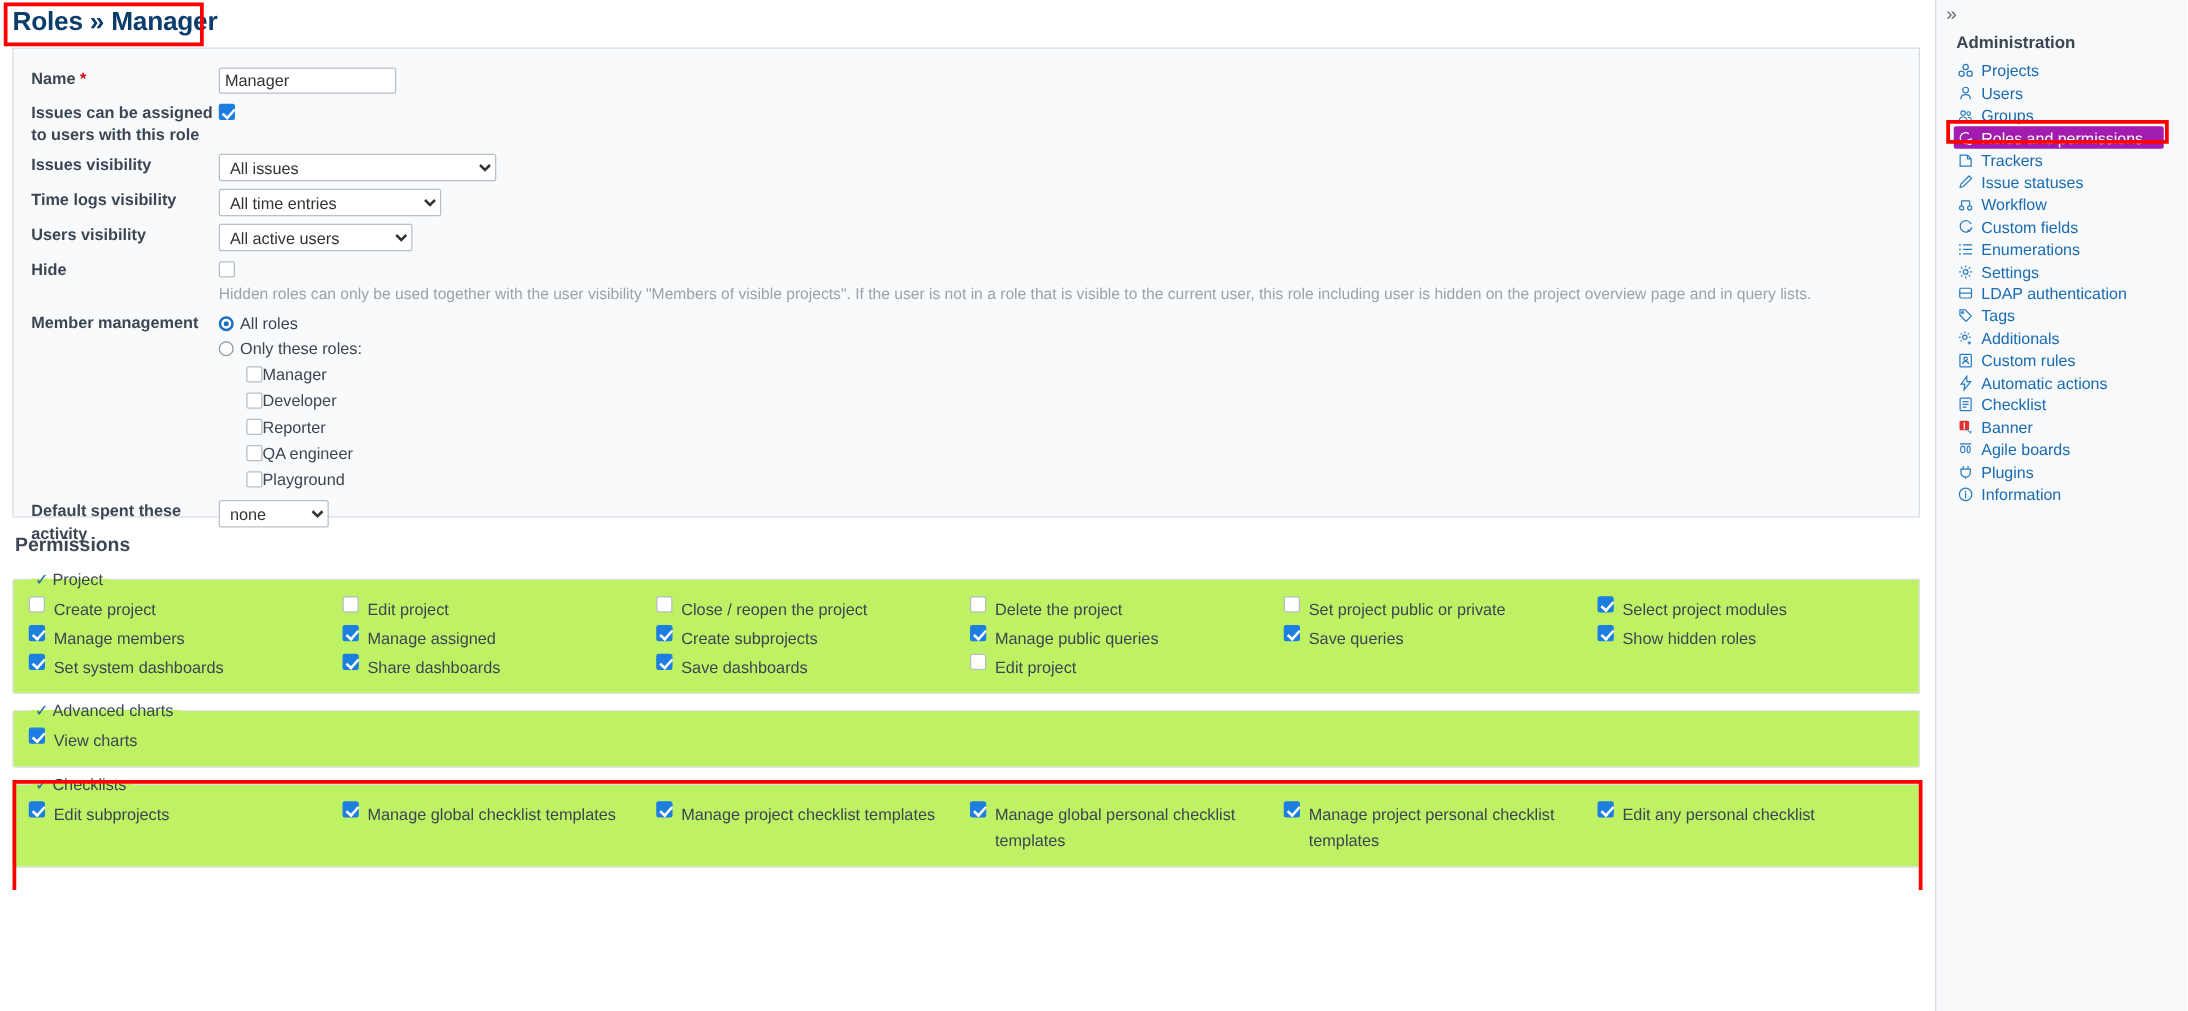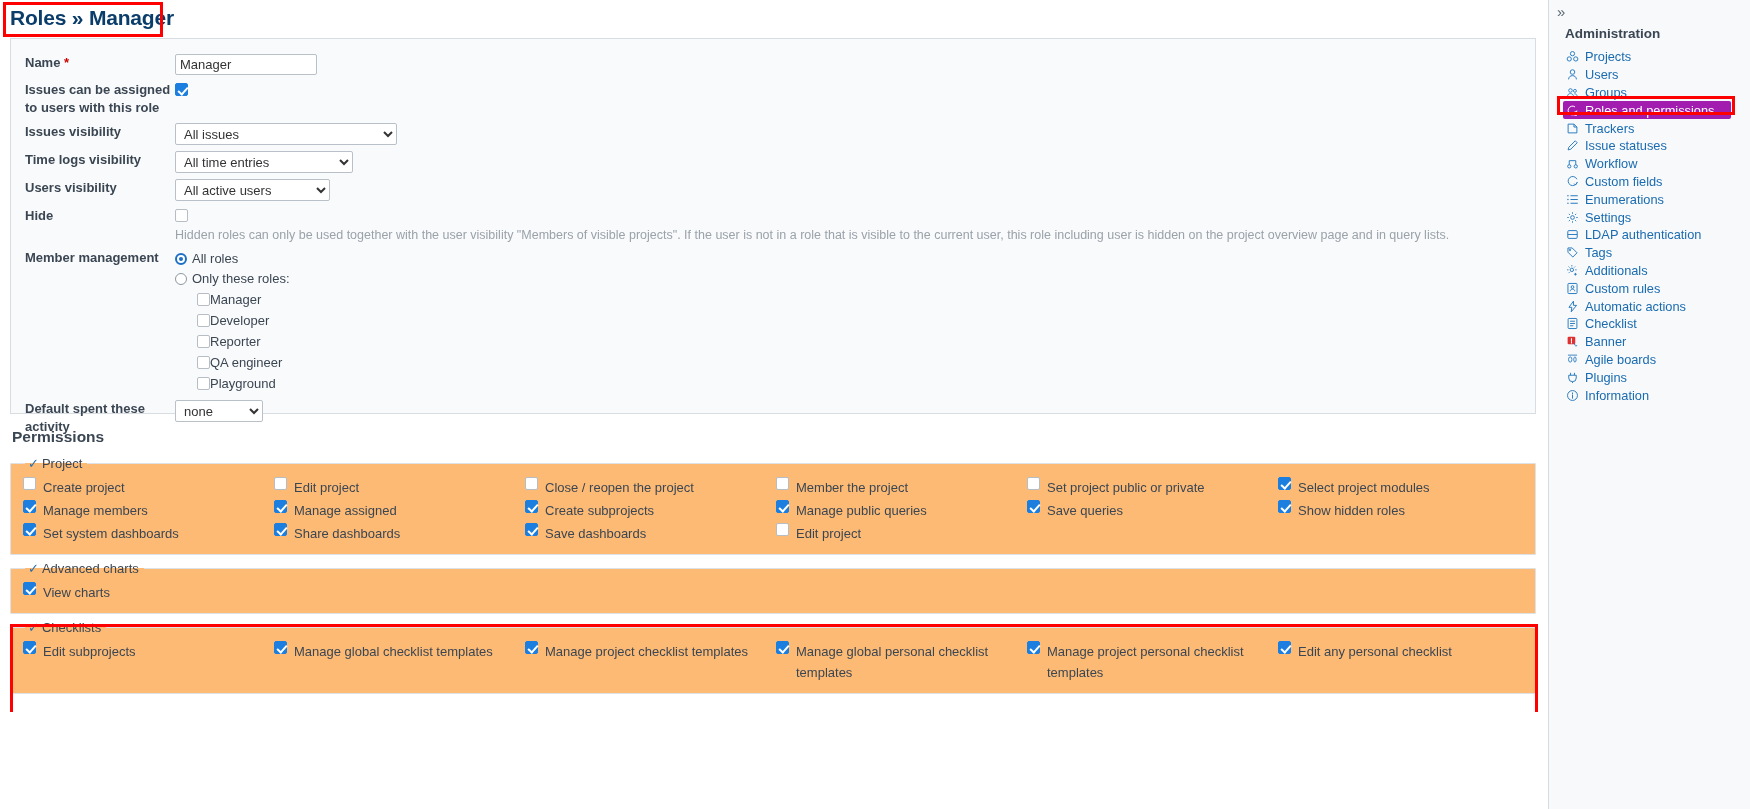--- a/index.html
+++ b/index.html
@@ -140,21 +140,21 @@
     color: #3b4653;
   }
 
   .perm-wrap { margin: 0 12px 0 10px; position: relative; }
 
   fieldset.perm {
     border: 1px solid #dde2e7;
     border-radius: 2px;
     margin: 0 0 6px 0;
     padding: 6px 10px 10px 12px;
-    background: #fdba74;
+    background: #bef264;
   }
   fieldset.perm > legend {
     font-size: 13px;
     color: #3b4653;
     padding: 0 5px 0 3px;
     margin-left: 2px;
   }
   legend .chk-glyph { color: #2a6ea8; font-size: 13px; margin-right: 3px; }
 
   .perm-grid {
@@ -355,21 +355,21 @@
           <label class="perm-item">
               <input class="cb" type="checkbox" style="">
               <span>Edit project</span>
             </label>
           <label class="perm-item">
               <input class="cb" type="checkbox" style="">
               <span>Close / reopen the project</span>
             </label>
           <label class="perm-item">
               <input class="cb" type="checkbox" style="">
-              <span>Member the project</span>
+              <span>Delete the project</span>
             </label>
           <label class="perm-item">
               <input class="cb" type="checkbox" style="">
               <span>Set project public or private</span>
             </label>
           <label class="perm-item">
               <input class="cb" type="checkbox" checked="" style="">
               <span>Select project modules</span>
             </label>
 

